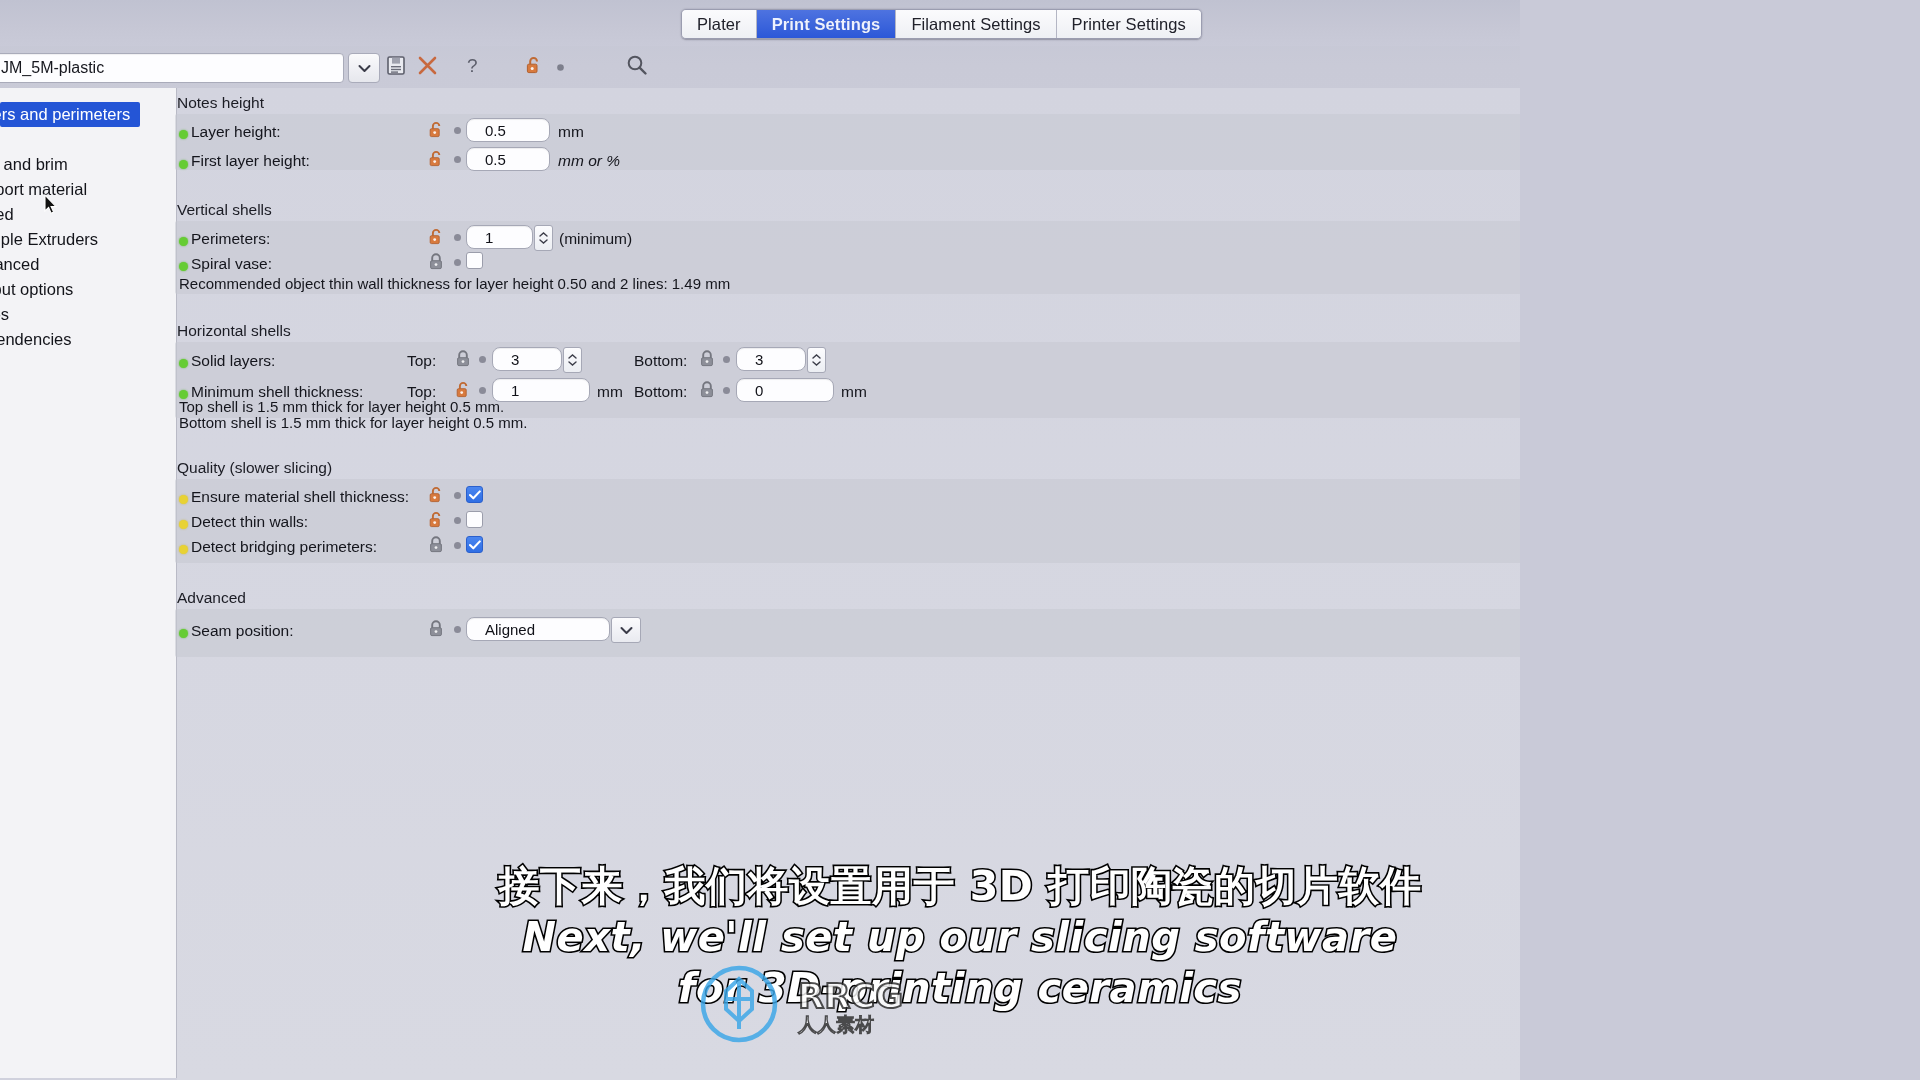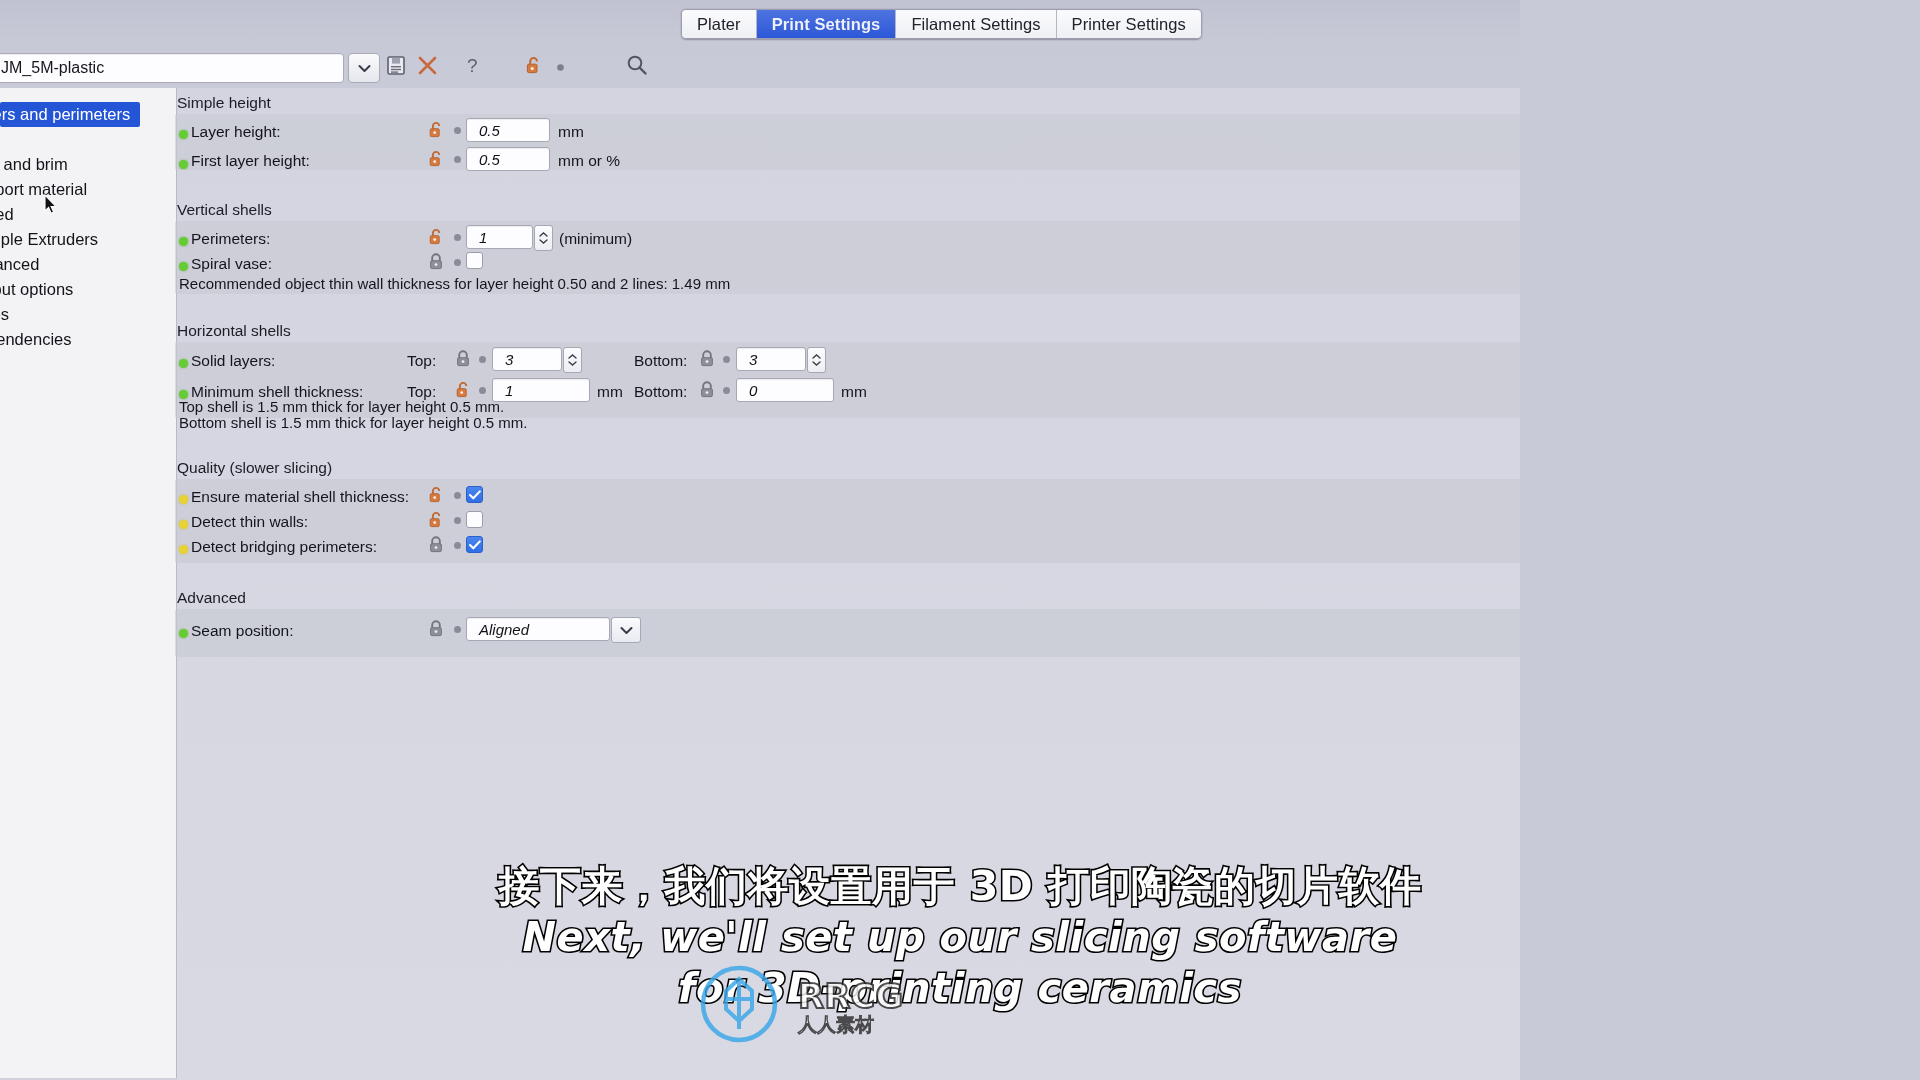--- a/index.html
+++ b/index.html
@@ -196,31 +196,30 @@
     width: 7px; height: 7px;
     border-radius: 50%;
     background: #8a8b98;
   }
 
   .field {
     position: absolute;
     height: 24px;
     background: #fdfdff;
     border: 1px solid #a6a8b6;
-    border-radius: 3px;
+    border-radius: 8px;
     box-shadow: inset 0 1px 1px rgba(0,0,0,0.07);
     font-size: 15px;
     color: #101118;
     display: flex;
     align-items: center;
-    padding-left: 12px;
+    padding-left: 18px;
     box-sizing: border-box;
     overflow: hidden;
     white-space: nowrap;
-    font-style: italic;
   }
   .spin {
     position: absolute;
     width: 17px; height: 24px;
     background: linear-gradient(180deg,#fcfcfe 0%, #eceef3 100%);
     border: 1px solid #a6a8b6;
     border-radius: 3px;
     display: flex;
     flex-direction: column;
     align-items: center;
@@ -438,21 +437,21 @@
     <span class="cursor">
       <svg width="14" height="21" viewBox="0 0 14 21">
           <path d="M1 1 L1 17 L4.6 13.4 L7.1 19.2 L9.6 18.1 L7.1 12.6 L12 12.6 Z" fill="#111" stroke="#fff" stroke-width="1.1"></path>
         </svg>
     </span>
   </div>
 
   <div class="content">
     <div class="panel">
 
-      <div class="group-title" style="left:0px; top:6px;">Simple height</div>
+      <div class="group-title" style="left:0px; top:6px;">Notes height</div>
       <div class="group-box" style="left:-2px; top:26px; width:1745px; height:56px;"></div>
 
       <div class="bullet green" style="left:2px; top:42px;"></div>
       <div class="row-label" style="left:14px; top:35px;">Layer height:</div>
       <span class="lock" style="left:251px; top:33px;">
         <svg width="16" height="18" viewBox="0 0 16 18">
             <path d="M4.9 7.7 V5.1 a3.2 3.2 0 0 1 6.4 0" fill="none" stroke="#c06a33" stroke-width="1.9"></path>
             <rect x="2.2" y="7.7" width="9" height="7.9" rx="1.3" fill="#d87a3e" stroke="#b2612f" stroke-width="0.9"></rect>
             <circle cx="6.7" cy="11.6" r="1.4" fill="#fff" opacity=".9"></circle>
           </svg>
@@ -465,21 +464,21 @@
       <div class="row-label" style="left:14px; top:64px;">First layer height:</div>
       <span class="lock" style="left:251px; top:62px;">
         <svg width="16" height="18" viewBox="0 0 16 18">
             <path d="M4.9 7.7 V5.1 a3.2 3.2 0 0 1 6.4 0" fill="none" stroke="#c06a33" stroke-width="1.9"></path>
             <rect x="2.2" y="7.7" width="9" height="7.9" rx="1.3" fill="#d87a3e" stroke="#b2612f" stroke-width="0.9"></rect>
             <circle cx="6.7" cy="11.6" r="1.4" fill="#fff" opacity=".9"></circle>
           </svg>
       </span>
       <div class="greydot" style="left:277px; top:68px;"></div>
       <div class="field" style="left:289px; top:59px; width:84px;">0.5</div>
-      <div class="unit" style="left:381px; top:64px;">mm or %</div>
+      <div class="unit" style="left:381px; top:64px;font-style:italic;">mm or %</div>
 
       <div class="group-title" style="left:0px; top:113px;">Vertical shells</div>
       <div class="group-box" style="left:-2px; top:133px; width:1745px; height:73px;"></div>
 
       <div class="bullet green" style="left:2px; top:149px;"></div>
       <div class="row-label" style="left:14px; top:142px;">Perimeters:</div>
       <span class="lock" style="left:251px; top:140px;">
         <svg width="16" height="18" viewBox="0 0 16 18">
             <path d="M4.9 7.7 V5.1 a3.2 3.2 0 0 1 6.4 0" fill="none" stroke="#c06a33" stroke-width="1.9"></path>
             <rect x="2.2" y="7.7" width="9" height="7.9" rx="1.3" fill="#d87a3e" stroke="#b2612f" stroke-width="0.9"></rect>

